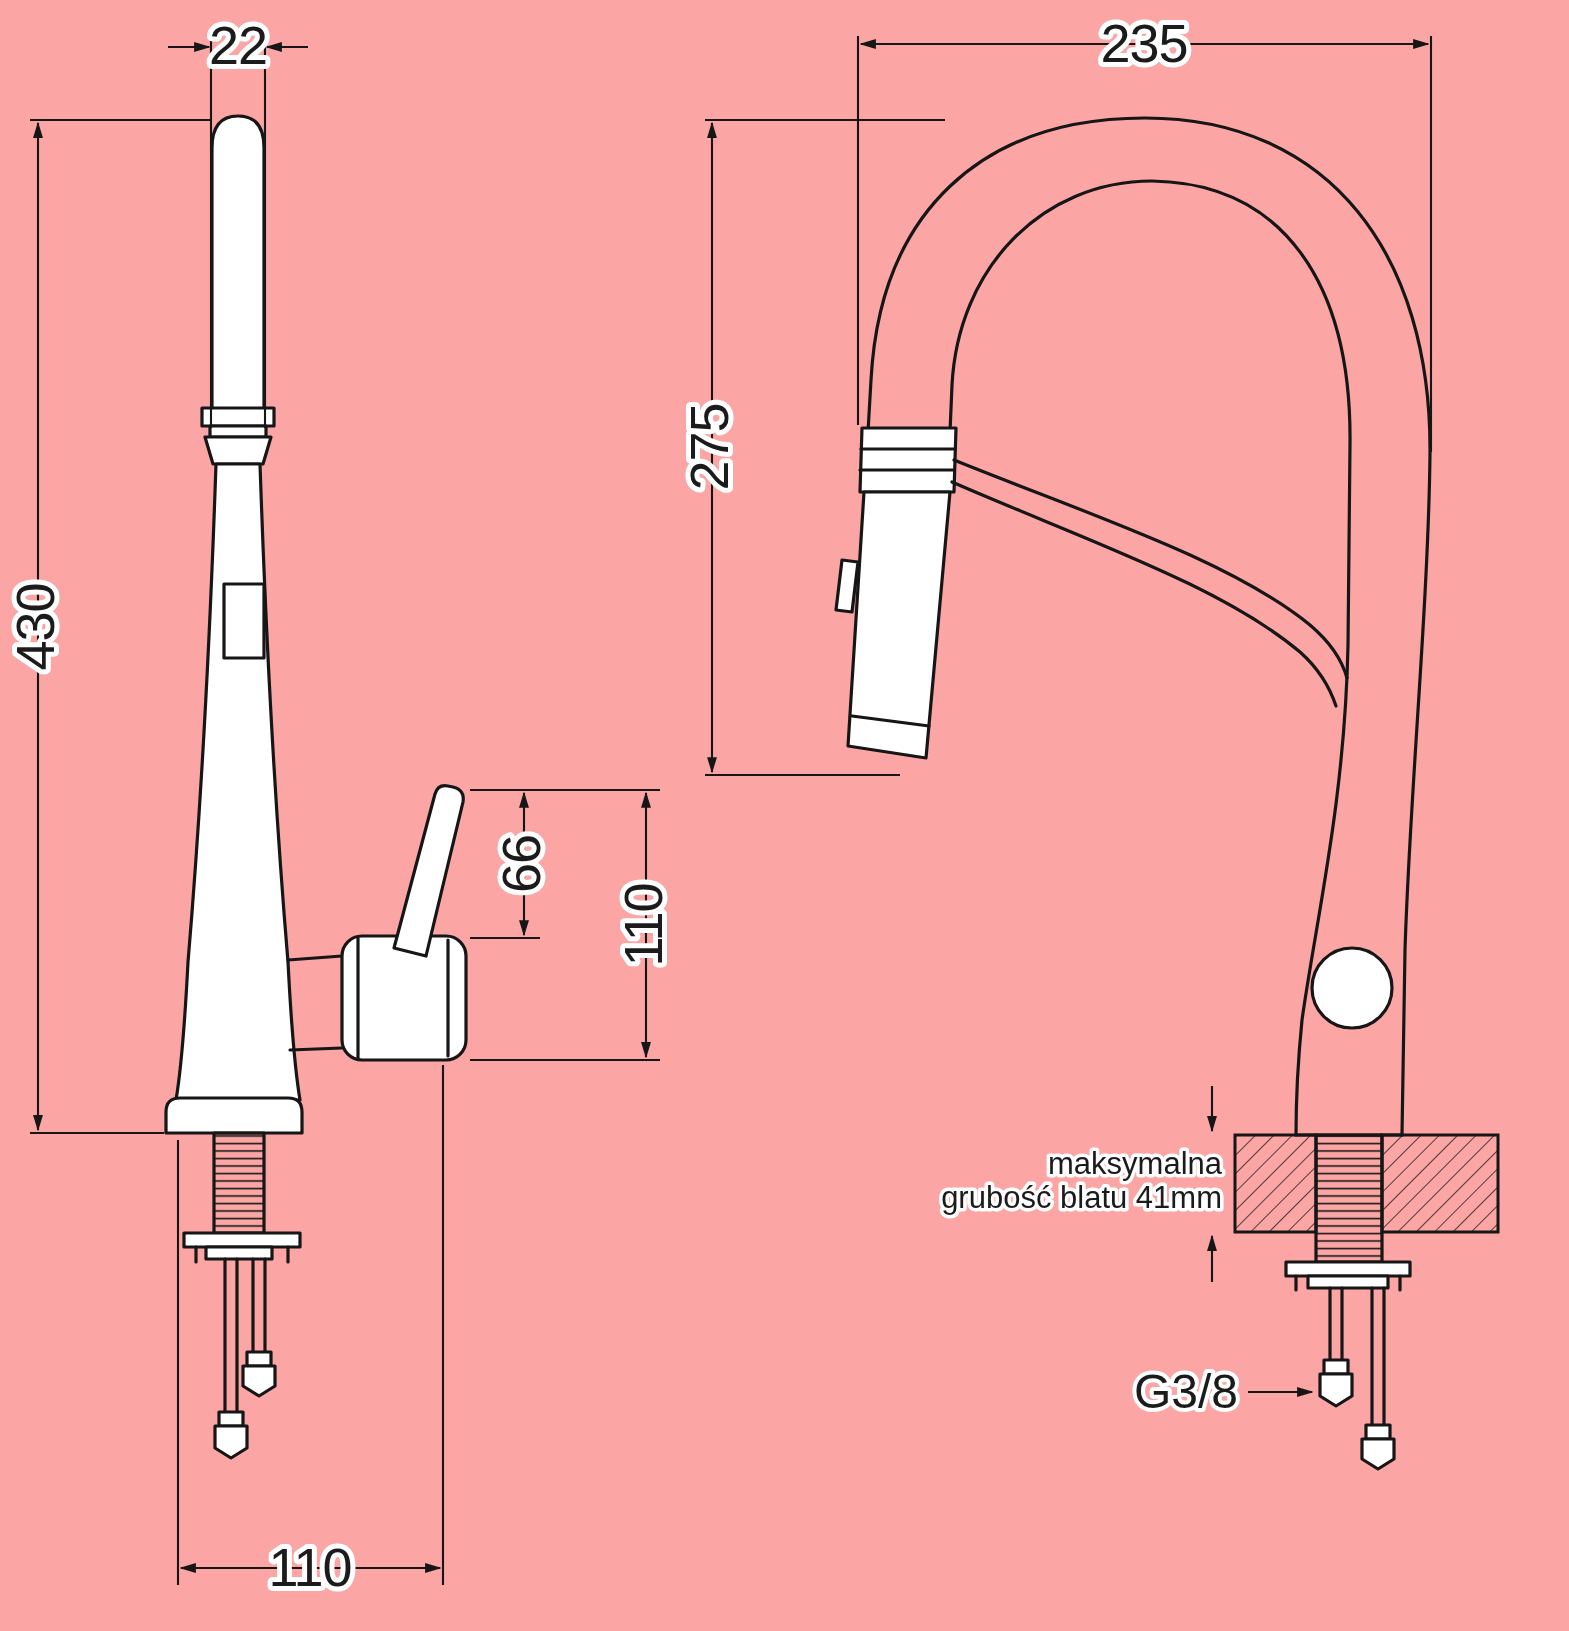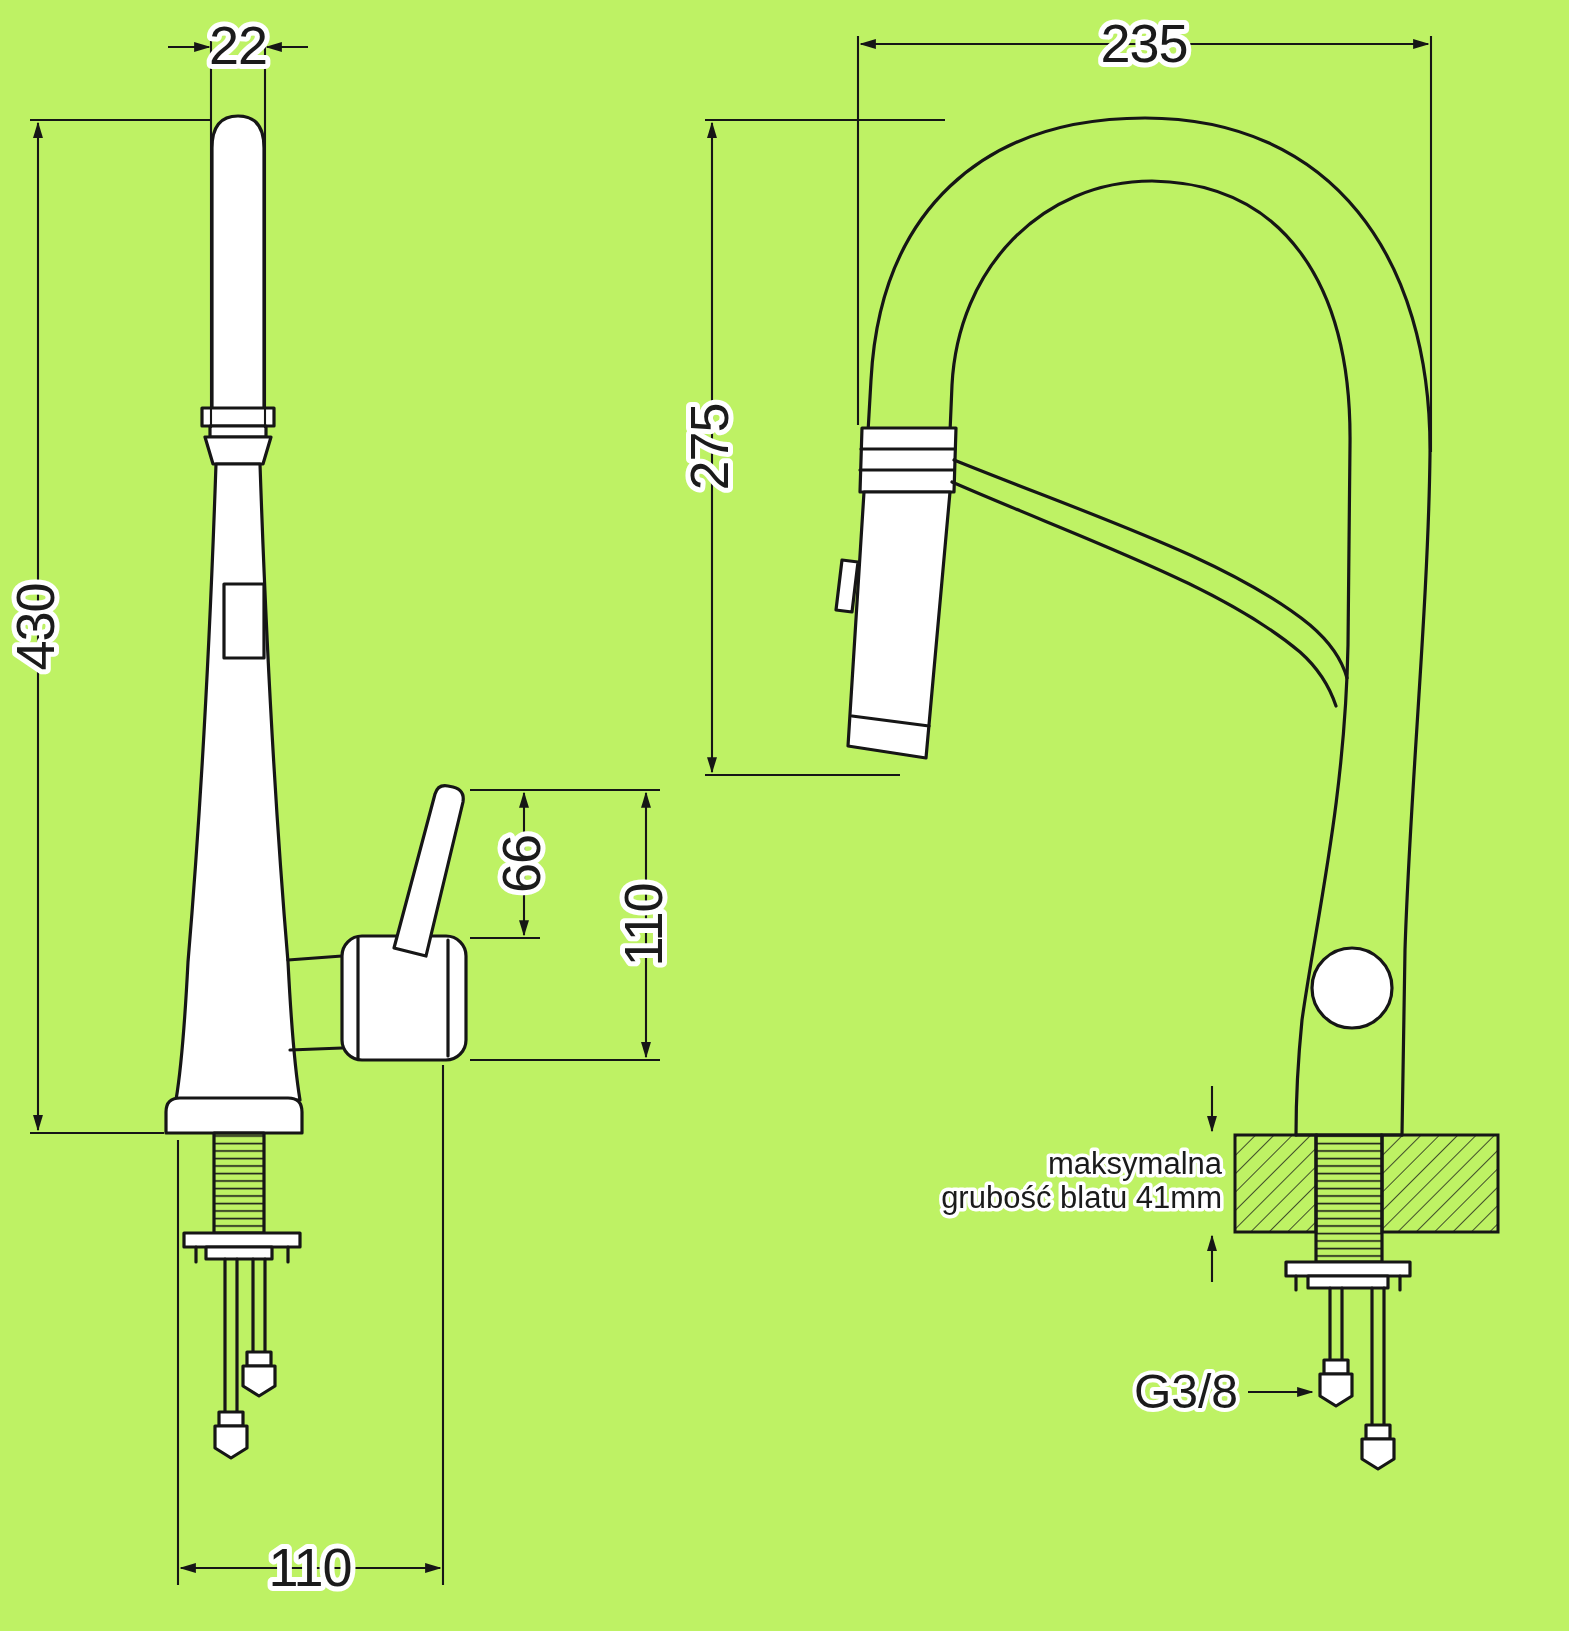--- a/index.html
+++ b/index.html
@@ -1,20 +1,20 @@
 <!DOCTYPE html>
 <html><head>
 <meta charset="utf-8">
 <style>
   html, body { margin: 0; padding: 0; background: #ffffff; }
   .stage {
     position: relative;
     width: 1569px;
     height: 1631px;
-    background: #bef264;
+    background: #fca5a5;
     overflow: hidden;
     font-family: "Liberation Sans", sans-serif;
   }
   svg { display: block; }
   .dim-text {
     font-family: "Liberation Sans", sans-serif;
     font-size: 54px;
     letter-spacing: -1px;
     fill: #1b1b1b;
     paint-order: stroke;

